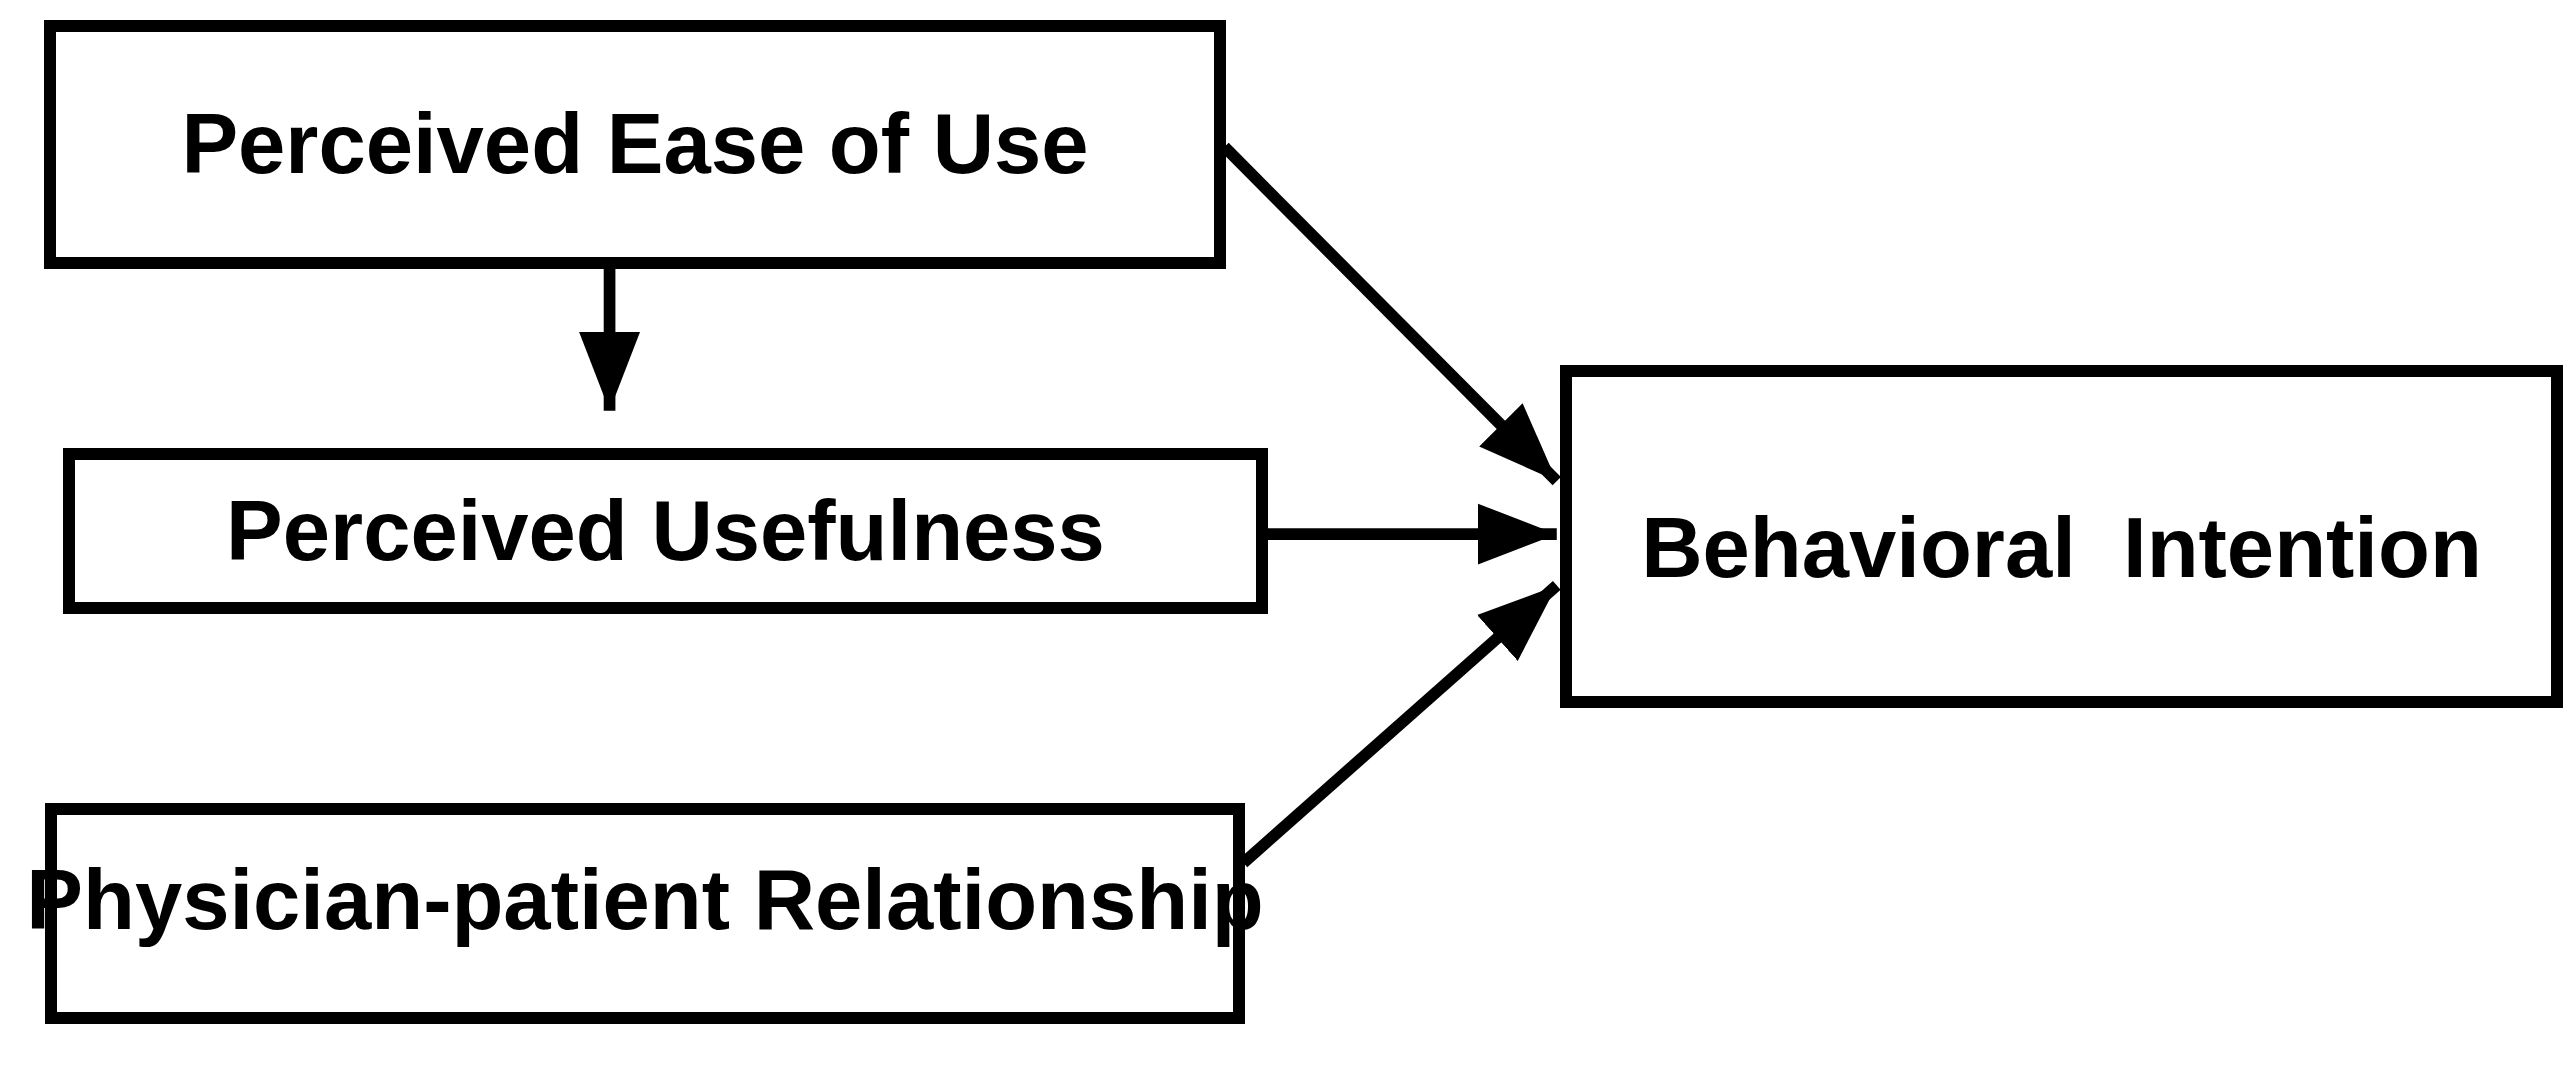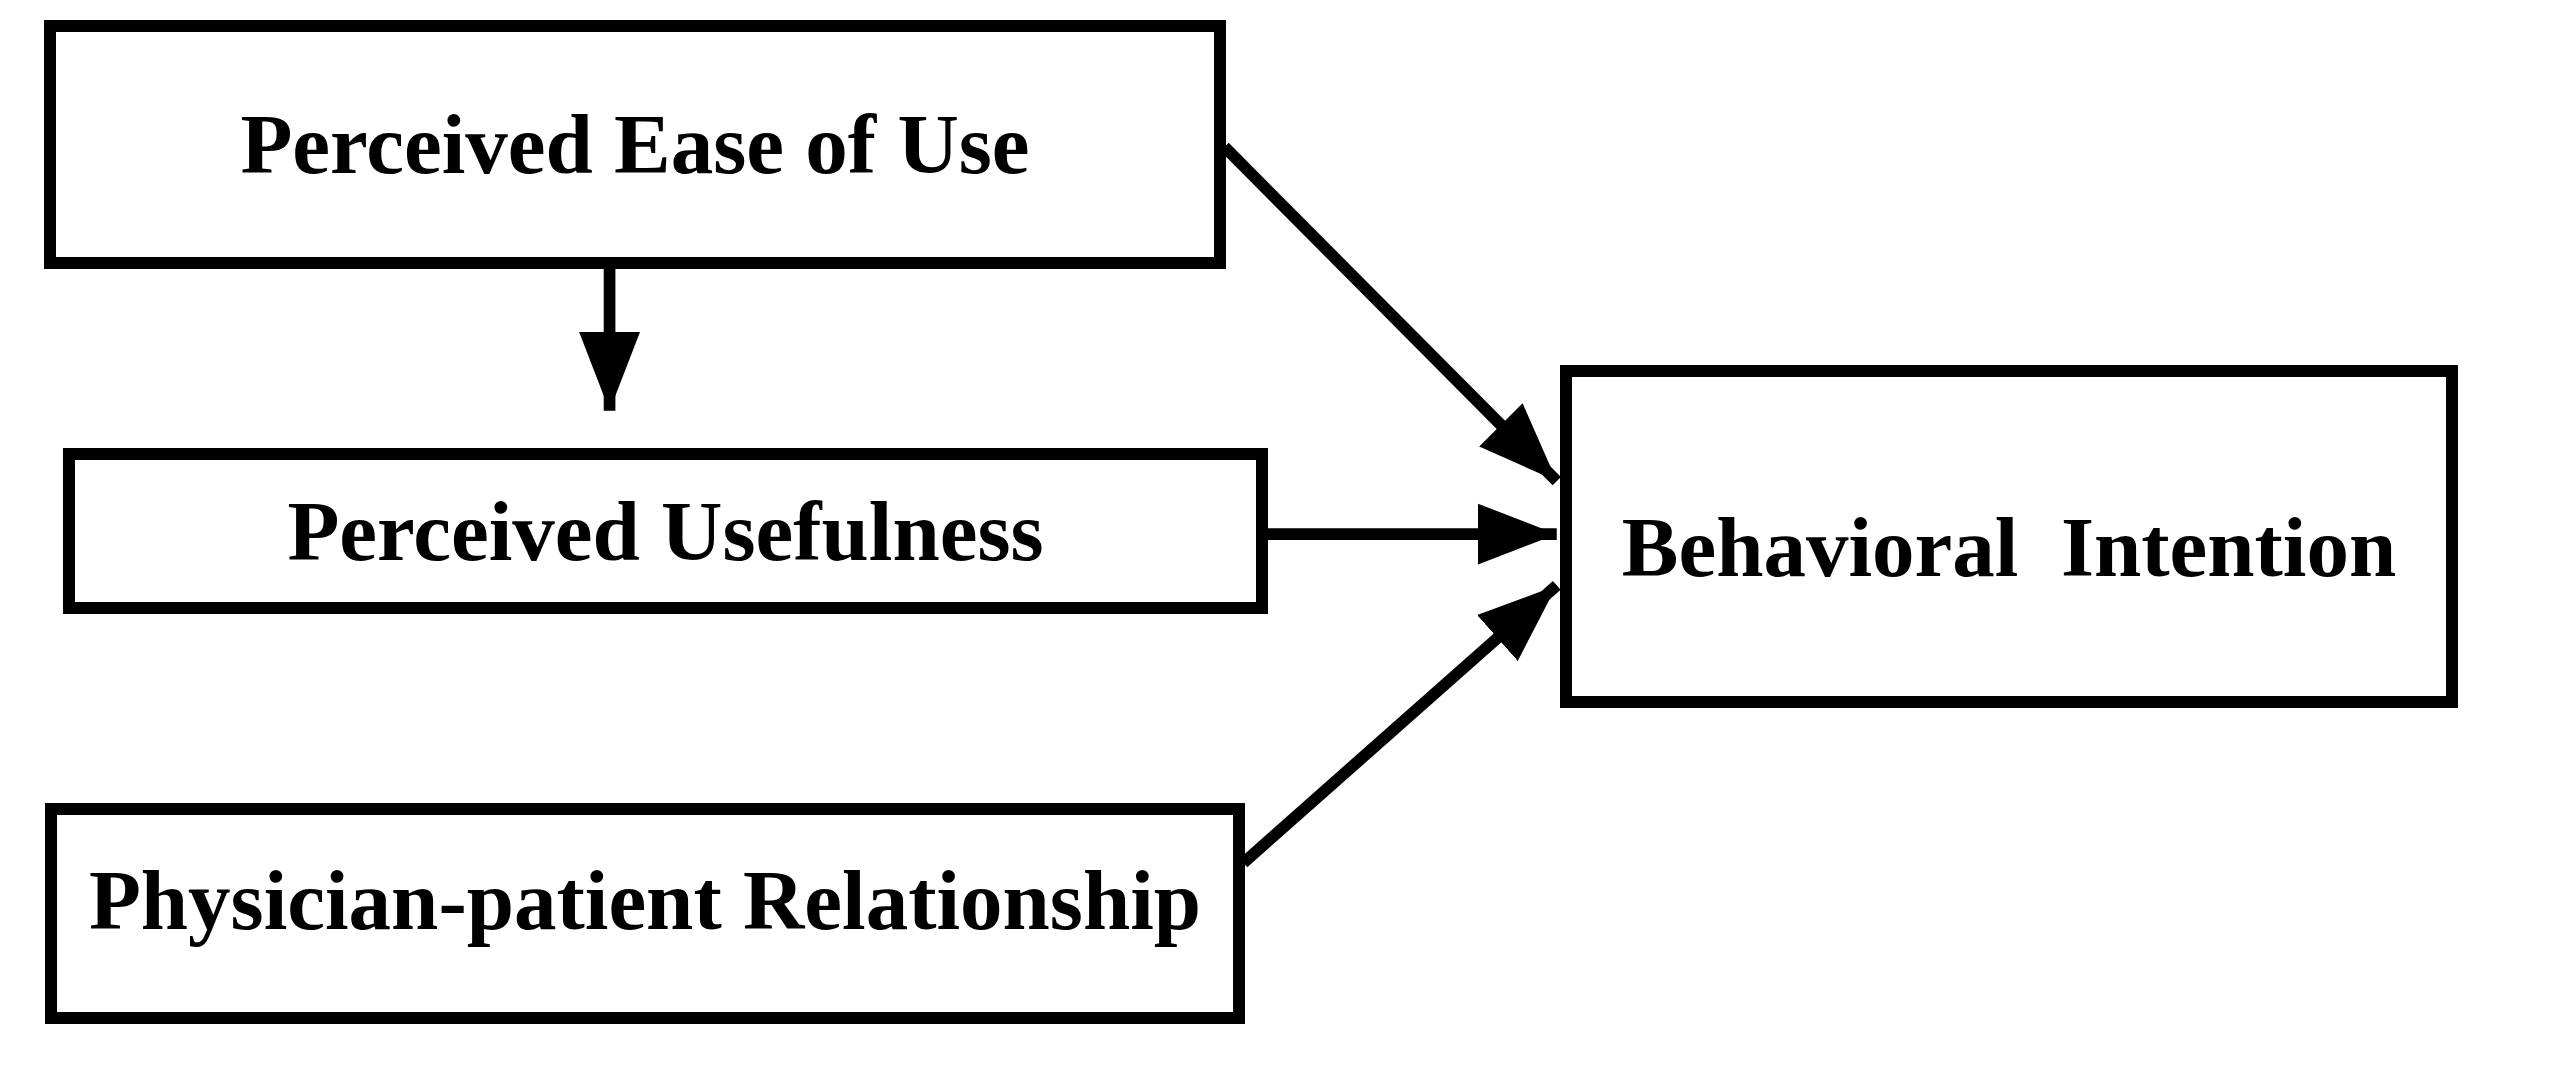--- a/index.html
+++ b/index.html
@@ -6,21 +6,21 @@
     margin: 0;
     padding: 0;
     background: #ffffff;
   }
   .canvas {
     position: relative;
     width: 2576px;
     height: 1071px;
     background: #ffffff;
     overflow: hidden;
-    font-family: Liberation Serif, serif;
+    font-family: Liberation Sans, sans-serif;
   }
   .arrows {
     position: absolute;
     left: 0;
     top: 0;
     width: 2576px;
     height: 1071px;
     display: block;
   }
   .box {
@@ -41,21 +41,21 @@
   .box .lbl {
     white-space: pre;   
     display: block;
   }
   .box-intention .lbl {
     line-height: 1.55;
   }
   .box-ease        { left: 44px;   top: 20px;  width: 1182px; height: 249px; }
   .box-usefulness  { left: 63px;   top: 416px; width: 1205px; height: 166px; margin-top: 32px; }
   .box-relationship{ left: 45px;   top: 803px; width: 1200px; height: 221px; padding-bottom: 27px; }
-  .box-intention   { left: 1560px; top: 365px; width: 898px;  height: 343px; padding-top: 23.4px; }
+  .box-intention   { left: 1560px; top: 365px; width: 1003px;  height: 343px; padding-top: 23.4px; }
 </style>
 </head>
 <body>
 
 <div class="canvas">
 
   <svg class="arrows" viewBox="0 0 2861 1189" xmlns="http://www.w3.org/2000/svg">
     <defs>
       <marker id="ah" markerUnits="userSpaceOnUse" markerWidth="96" markerHeight="76" refX="88" refY="38" orient="auto">
         <path d="M0,4 L88,38 L0,72 Z" fill="#000000"></path>

